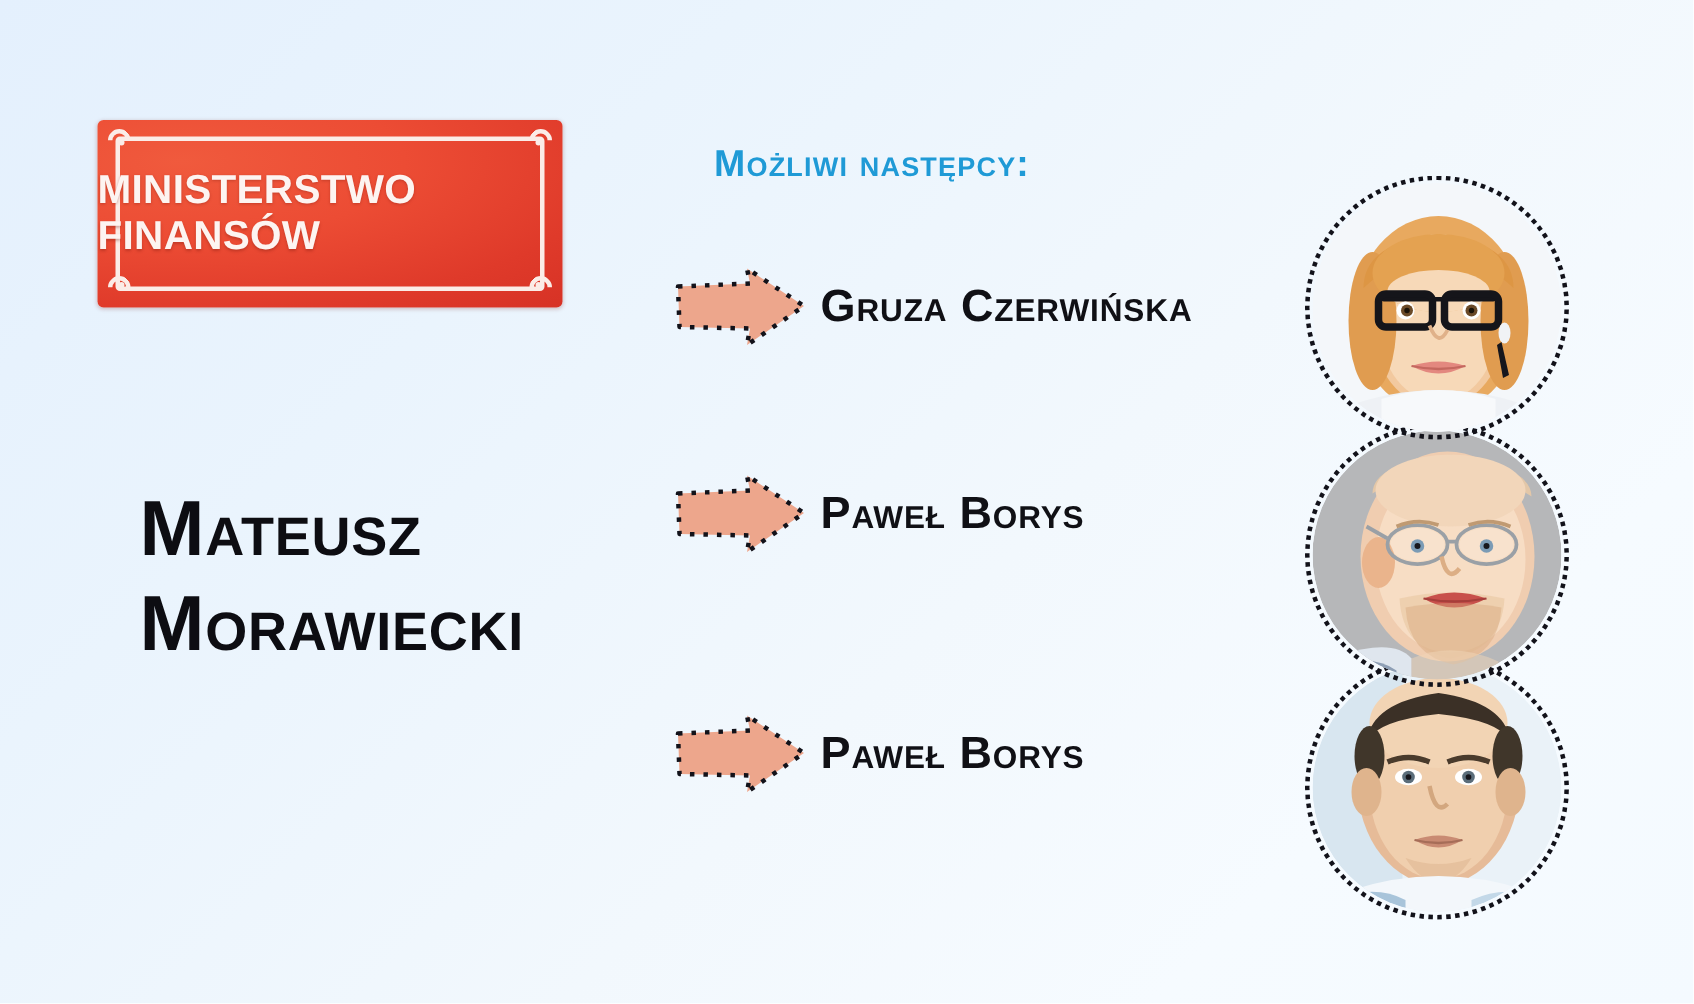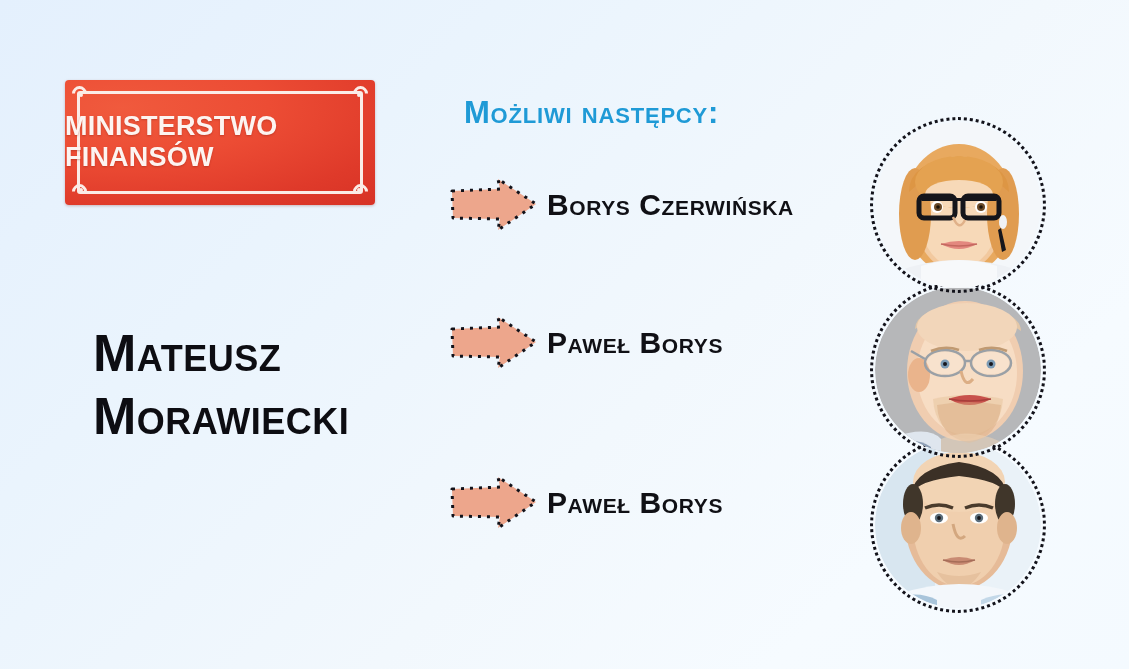--- a/index.html
+++ b/index.html
@@ -99,26 +99,26 @@
     font-size: 52px;
     line-height: 1.22;
     font-variant: small-caps;
     letter-spacing: 0.5px;
     white-space: pre-line;
   }
 
   
   .succ-heading {
     position: absolute;
-    left: 464px;
+    left: 476px;
     top: 95px;
     color: #1f9ad6;
     font-family: "Liberation Sans", sans-serif;
     font-weight: bold;
-    font-size: 31px;
+    font-size: 25px;
     font-variant: small-caps;
     letter-spacing: 0.8px;
   }
 
   
   .cand-row {
     position: absolute;
     left: 448px;
     width: 660px;
     height: 70px;
@@ -201,21 +201,21 @@
 Morawiecki</div>
 
   <div class="succ-heading">Możliwi następcy:</div>
 
   <div class="cand-row r1">
     <div class="arrow-wrap">
       <svg viewBox="0 0 92 62" width="92" height="62" xmlns="http://www.w3.org/2000/svg">
         <path d="M4 17 L52 15 L50 5 L88 30 L50 56 L52 45 L5 44 Z" fill="#eda68c" stroke="#12121a" stroke-width="3" stroke-dasharray="3 6" stroke-linejoin="round"></path>
       </svg>
     </div>
-    <div class="cand-name">Borys Czerwińska</div>
+    <div class="cand-name">Gruza Czerwińska</div>
   </div>
 
   <div class="cand-row r2">
     <div class="arrow-wrap">
       <svg viewBox="0 0 92 62" width="92" height="62" xmlns="http://www.w3.org/2000/svg">
         <path d="M4 17 L52 15 L50 5 L88 30 L50 56 L52 45 L5 44 Z" fill="#eda68c" stroke="#12121a" stroke-width="3" stroke-dasharray="3 6" stroke-linejoin="round"></path>
       </svg>
     </div>
     <div class="cand-name">Paweł Borys</div>
   </div>

